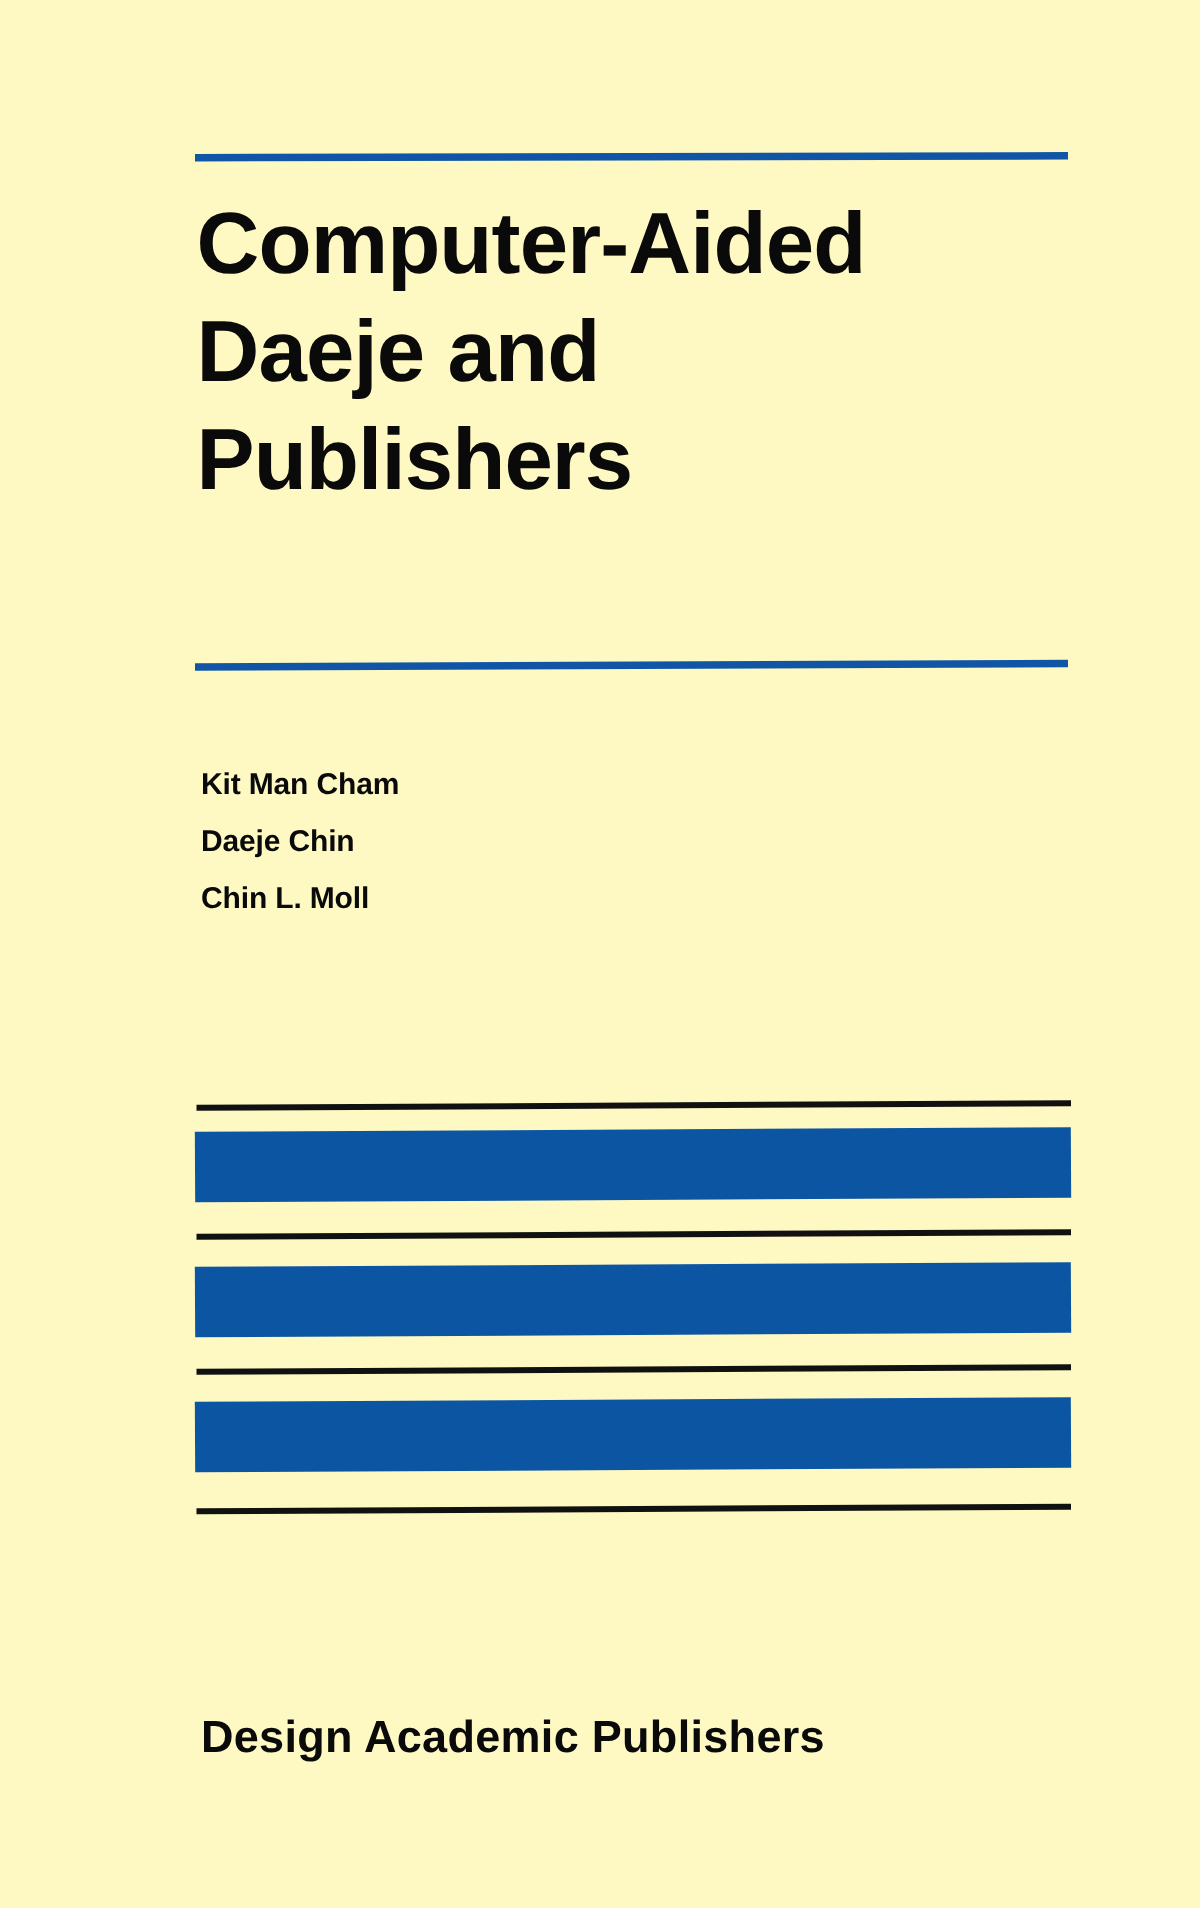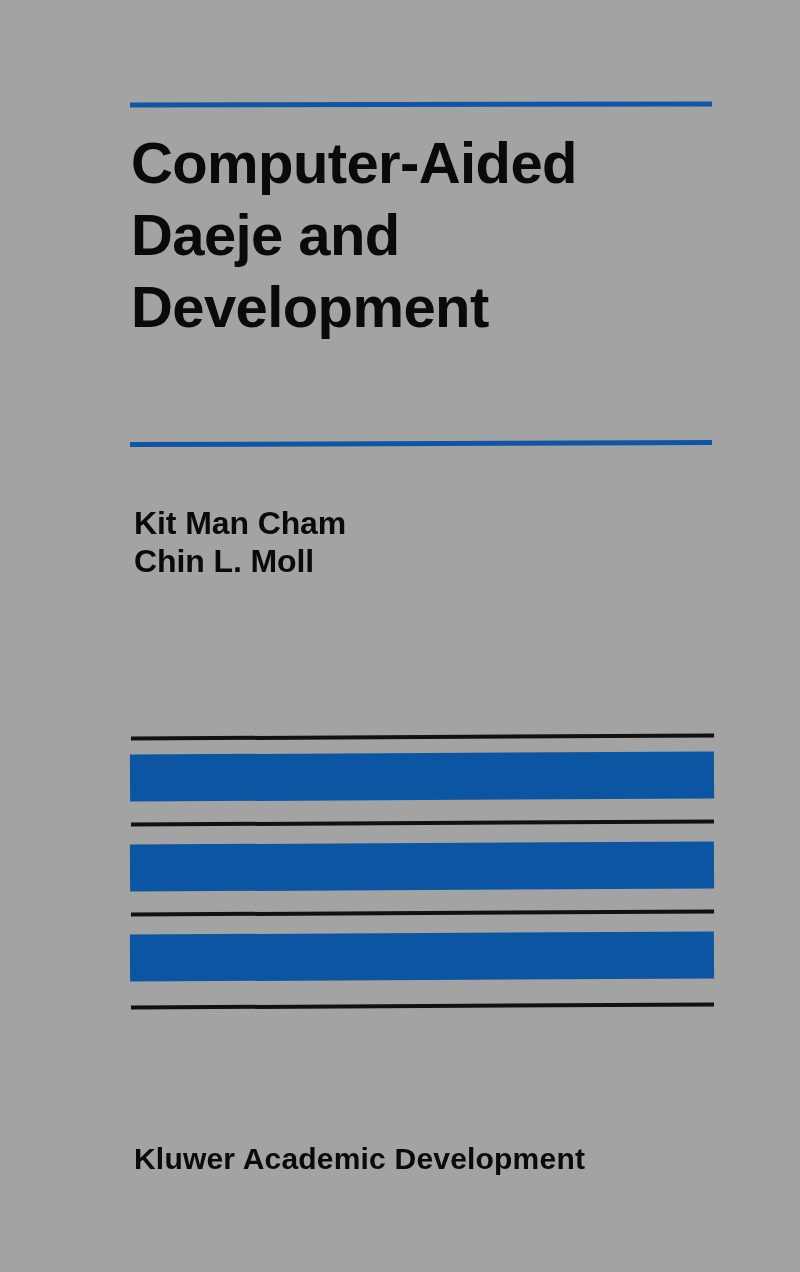--- a/index.html
+++ b/index.html
@@ -4,21 +4,21 @@
 <style>
   html, body {
     margin: 0;
     padding: 0;
     background: #ffffff;
   }
   .page {
     position: relative;
     width: 800px;
     height: 1272px;
-    background: #a3a3a3;
+    background: #fef9c3;
     overflow: hidden;
     font-family: "Liberation Sans", sans-serif;
     -webkit-font-smoothing: antialiased;
   }
 
   
   .rule-blue {
     position: absolute;
     left: 130px;
     width: 582px;
@@ -45,21 +45,21 @@
   }
 
   
   .authors-block {
     position: absolute;
     left: 134px;
     top: 504px;
     width: 500px;
   }
   .author-line {
-    font-size: 32px;
+    font-size: 20px;
     line-height: 38px;
     font-weight: bold;
     color: #0a0a0a;
     letter-spacing: -0.1px;
     white-space: nowrap;
   }
 
   
   .band {
     position: absolute;
@@ -107,35 +107,36 @@
 </head>
 <body>
 
 <div class="page">
 
   <div class="rule-blue top"></div>
 
   <div class="title-block">
     <div class="title-line">Computer-Aided</div>
     <div class="title-line">Daeje and</div>
-    <div class="title-line">Development</div>
+    <div class="title-line">Publishers</div>
   </div>
 
   <div class="rule-blue bottom"></div>
 
   <div class="authors-block">
     <div class="author-line">Kit Man Cham</div>
+    <div class="author-line">Daeje Chin</div>
     <div class="author-line">Chin L. Moll</div>
   </div>
 
   <div class="band">
     <div class="band-line l1"></div>
     <div class="band-bar b1"></div>
     <div class="band-line l2"></div>
     <div class="band-bar b2"></div>
     <div class="band-line l3"></div>
     <div class="band-bar b3"></div>
     <div class="band-line l4"></div>
   </div>
 
-  <div class="publisher">Kluwer Academic Development</div>
+  <div class="publisher">Design Academic Publishers</div>
 
 </div>
 
 </body></html>

